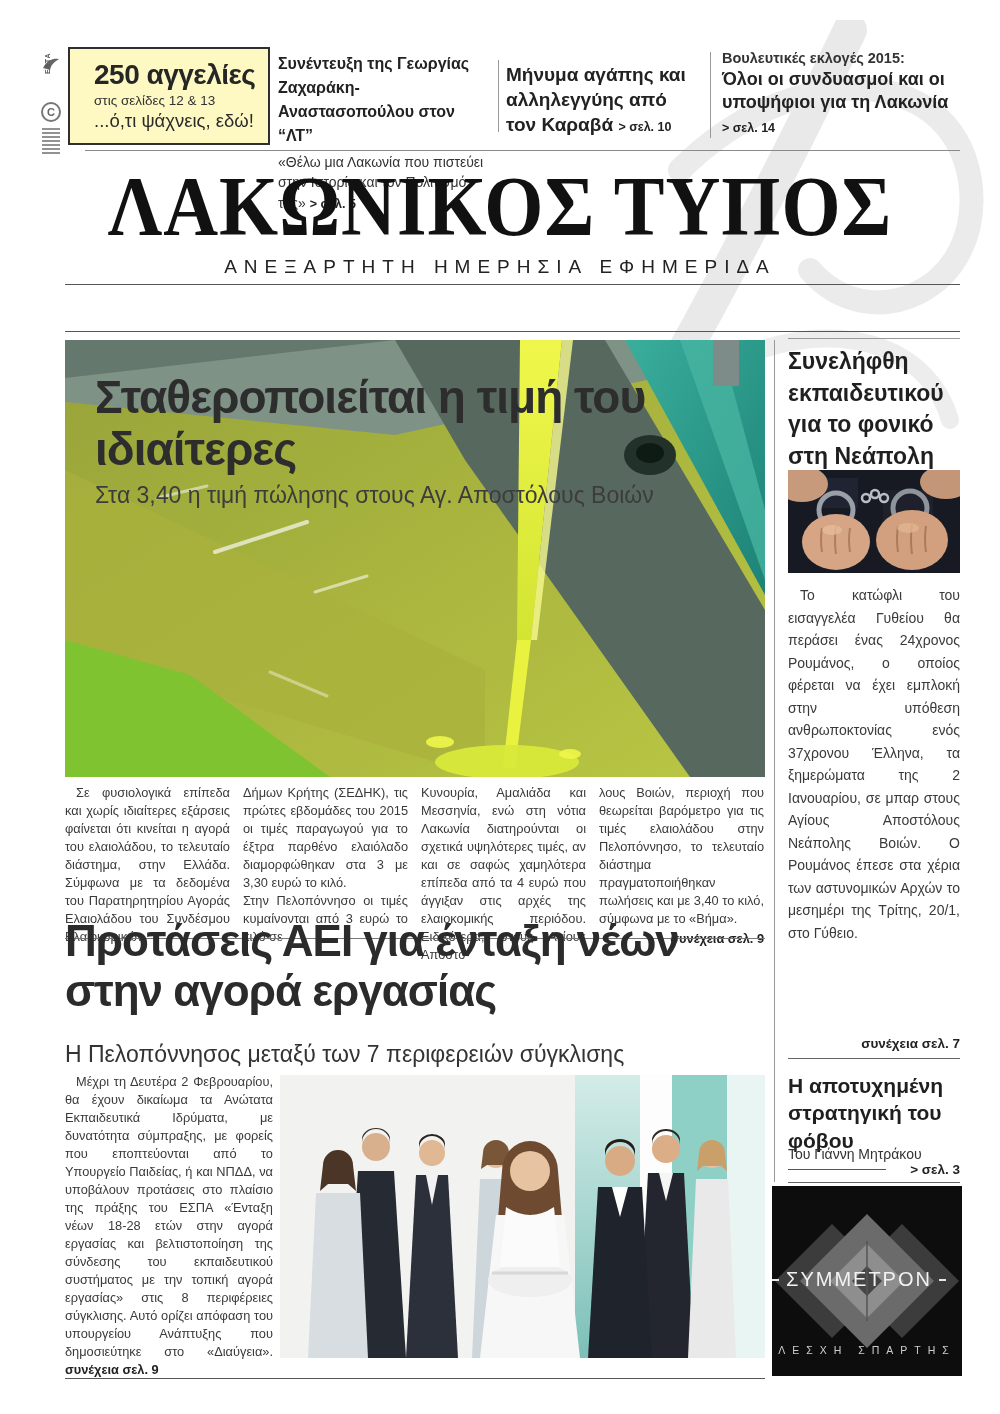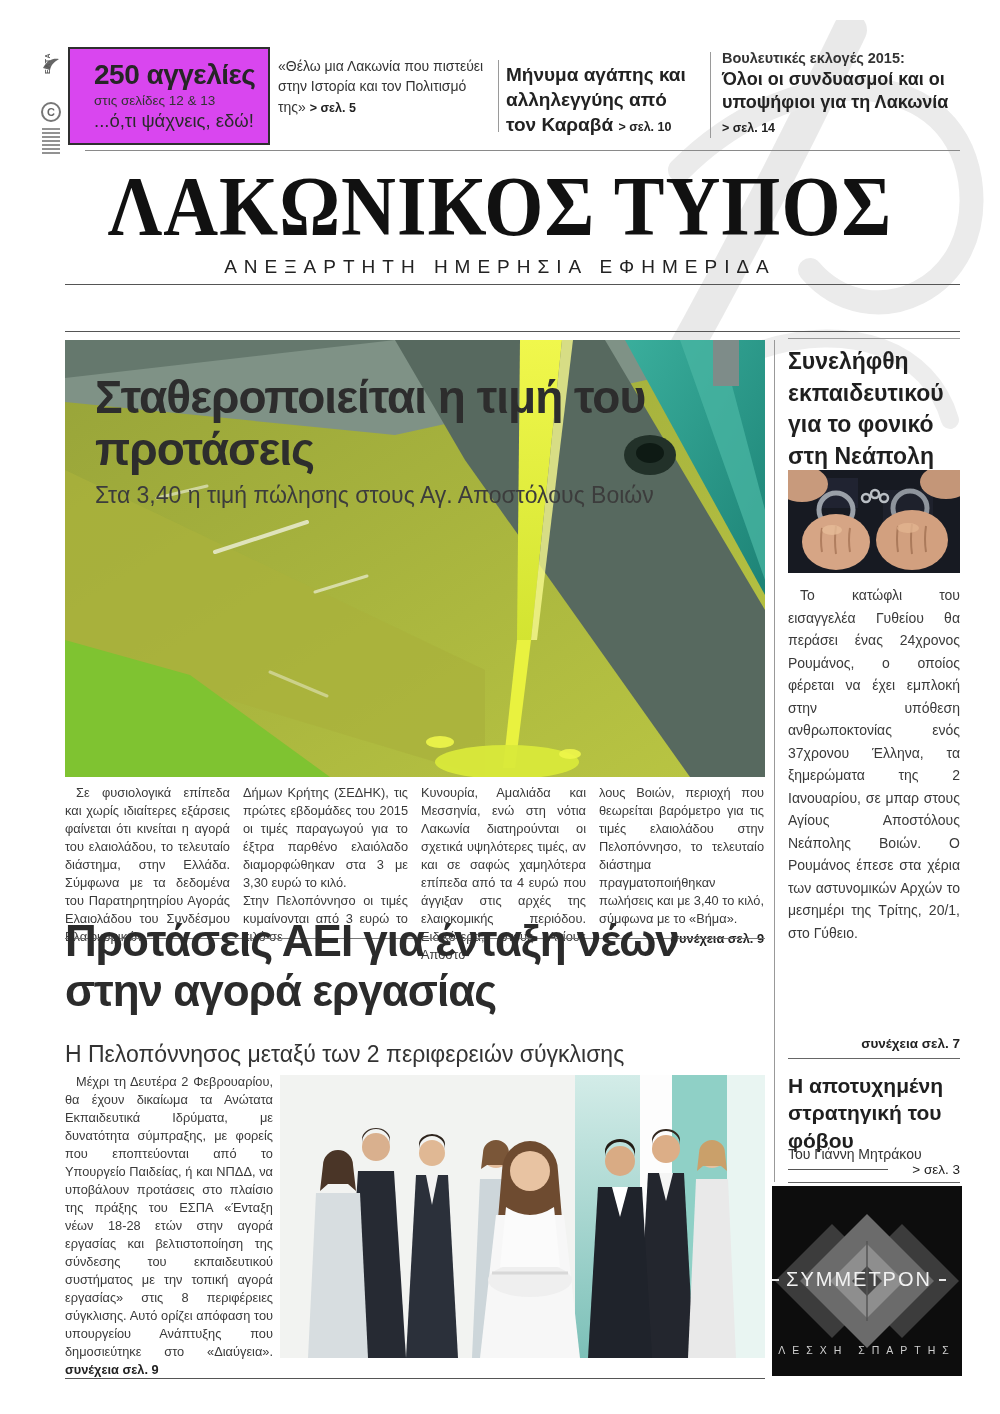--- a/index.html
+++ b/index.html
@@ -14,21 +14,21 @@
   .z { z-index:1; }
 
   
   .postal { left:36px; top:56px; width:30px; height:108px; display:flex; flex-direction:column; align-items:center; gap:6px; }
   .elta-wrap { width:22px; height:40px; position:relative; }
   .elta-bird { position:absolute; top:0; left:2px; }
   .elta-label { position:absolute; top:18px; left:4px; font-size:7px; font-weight:bold; color:#555; transform:rotate(-90deg); transform-origin:left top; letter-spacing:1px; }
   .press-circle { width:20px; height:20px; border:2px solid #777; border-radius:50%; color:#666; font-size:11px; font-weight:bold; display:flex; align-items:center; justify-content:center; }
   .barcode { width:18px; height:26px; background:repeating-linear-gradient(#777 0 2px, #fff 2px 4px); opacity:.8; }
 
-  .ads-box { left:68px; top:47px; width:202px; height:98px; border:2px solid #2f2f2f; padding:10px 0 0 24px; background:#d946ef; }
+  .ads-box { left:68px; top:47px; width:202px; height:98px; border:2px solid #2f2f2f; padding:10px 0 0 24px; background:#fef9c3; }
   .ads-title { font-size:28px; font-weight:bold; color:#262626; letter-spacing:-0.5px; }
   .ads-line2 { font-size:13.5px; color:#333; margin-top:2px; }
   .ads-line3 { font-size:18.5px; color:#2b2b2b; margin-top:2px; }
 
   .teaser1 { left:278px; top:52px; width:214px; }
   .t1-title { font-size:16px; font-weight:bold; line-height:1.5; color:#222; }
   .t1-sub { font-size:14px; line-height:1.45; color:#333; margin-top:4px; }
   .pref { font-weight:bold; font-size:12.5px; color:#222; white-space:nowrap; }
 
   .vdiv { width:1px; background:#9a9a9a; }
@@ -79,21 +79,21 @@
   .side-vdiv { left:774px; top:340px; width:1px; height:842px; background:#999; }
   .side-toprule { left:788px; top:338px; width:172px; height:1px; background:#999; }
   .side-headline { left:788px; top:346px; width:176px; font-size:23px; font-weight:bold; line-height:1.38; color:#1f1f1f; }
   .cuffs-photo { left:788px; top:470px; width:172px; height:103px; }
   .side-body { left:788px; top:584px; width:172px; font-size:14px; line-height:22.5px; text-align:justify; color:#3a3a3a; }
   .side-body p { text-indent:12px; }
   .side-cont { left:788px; top:1028px; width:172px; text-align:right; font-weight:bold; font-size:13.5px; color:#222;margin-top:8px; }
   .side-rule1 { left:788px; top:1058px; width:172px; background:#666; }
   .op-title { left:788px; top:1072px; width:176px; font-size:21px; font-weight:bold; line-height:1.3; color:#1f1f1f; }
   .op-author { left:788px; top:1146px; width:172px; font-size:14px; color:#333; }
-  .op-refrow { left:788px; top:1162px; width:172px; display:flex; align-items:center; gap:24px; }
+  .op-refrow { left:788px; top:1162px; width:172px; display:flex; align-items:center; gap:24px;font-weight:bold; }
   .op-refline { flex:1; height:1px; background:#555; }
   .op-ref { font-size:13.5px; color:#222; }
   .side-rule2 { left:788px; top:1182px; width:172px; background:#666; }
 
   
   .ad-box { left:772px; top:1186px; width:190px; height:190px; background:#0d0d0d; overflow:hidden; }
   .ad-brand-row { position:absolute; left:0; top:82px; width:174px; display:flex; align-items:center; justify-content:center; gap:7px; }
   .ad-dash { width:16px; height:2px; background:#e8e8e8; }
   .ad-brand { color:#f2f2f2; font-size:20px; letter-spacing:2px; font-weight:400; }
   .ad-sub { position:absolute; left:0; top:158px; width:190px; text-align:center; color:#cfcfcf; font-size:10.5px; letter-spacing:7px; }
@@ -122,20 +122,21 @@
     <div class="barcode"></div>
   </div>
 
   <div class="abs z ads-box">
     <div class="ads-title">250 αγγελίες</div>
     <div class="ads-line2">στις σελίδες 12 &amp; 13</div>
     <div class="ads-line3">...ό,τι ψάχνεις, εδώ!</div>
   </div>
 
   <div class="abs z teaser1">
+    <div class="t1-title">Συνέντευξη της Γεωργίας Ζαχαράκη-Αναστασοπούλου στον “ΛΤ”</div>
     <div class="t1-sub"><span>«Θέλω μια Λακωνία που πιστεύει στην Ιστορία και τον Πολιτισμό της»</span> <span class="pref">&gt; σελ. 5</span></div>
   </div>
 
   <div class="abs z vdiv vdiv1"></div>
 
   <div class="abs z teaser2">
     <span>Μήνυμα αγάπης και αλληλεγγύης από τον Καραβά</span>
     <span class="pref">&gt; σελ. 10</span>
   </div>
 
@@ -185,35 +186,35 @@
     <polygon points="452,300 466,300 450,428 438,428" fill="#e9f23f"></polygon>
     <ellipse cx="442" cy="422" rx="72" ry="17" fill="#d9e93a" opacity="0.95"></ellipse>
     <ellipse cx="375" cy="402" rx="14" ry="6" fill="#eef64a" opacity="0.9"></ellipse>
     <ellipse cx="505" cy="414" rx="11" ry="5" fill="#eef64a" opacity="0.9"></ellipse>
     <line x1="150" y1="212" x2="242" y2="182" stroke="#ffffff" stroke-width="4" opacity="0.65" stroke-linecap="round"></line>
     <line x1="250" y1="252" x2="302" y2="236" stroke="#ffffff" stroke-width="3" opacity="0.55" stroke-linecap="round"></line>
     <line x1="92" y1="158" x2="142" y2="146" stroke="#ffffff" stroke-width="3" opacity="0.5" stroke-linecap="round"></line>
     <line x1="205" y1="332" x2="262" y2="356" stroke="#ffffff" stroke-width="3" opacity="0.4" stroke-linecap="round"></line>
   </svg>
 
-  <div class="abs z lead-headline">Σταθεροποιείται η τιμή του προτάσεις</div>
+  <div class="abs z lead-headline">Σταθεροποιείται η τιμή του ιδιαίτερες</div>
   <div class="abs z lead-subhead">Στα 3,40 η τιμή πώλησης στους Αγ. Αποστόλους Βοιών</div>
 
   <div class="abs z lead-cols">
     <div class="newscol indent">Σε φυσιολογικά επίπεδα και χωρίς ιδιαίτερες εξάρσεις φαίνεται ότι κινείται η αγορά του ελαιολάδου, το τελευταίο διάστημα, στην Ελλάδα. Σύμφωνα με τα δεδομένα του Παρατηρητηρίου Αγοράς Ελαιολάδου του Συνδέσμου Ελαιοκομικών</div>
     <div class="newscol">Δήμων Κρήτης (ΣΕΔΗΚ), τις πρώτες εβδομάδες του 2015 οι τιμές παραγωγού για το έξτρα παρθένο ελαιόλαδο διαμορφώθηκαν στα 3 με 3,30 ευρώ το κιλό.
 Στην Πελοπόννησο οι τιμές κυμαίνονται από 3 ευρώ το κιλό σε</div>
     <div class="newscol">Κυνουρία, Αμαλιάδα και Μεσσηνία, ενώ στη νότια Λακωνία διατηρούνται οι σχετικά υψηλότερες τιμές, αν και σε σαφώς χαμηλότερα επίπεδα από τα 4 ευρώ που άγγιξαν στις αρχές της ελαιοκομικής περιόδου. Ειδικότερα, στους Αγίους Αποστό-</div>
     <div class="newscol"><span>λους Βοιών, περιοχή που θεωρείται βαρόμετρο για τις τιμές ελαιολάδου στην Πελοπόννησο, το τελευταίο διάστημα πραγματοποιήθηκαν πωλήσεις και με 3,40 το κιλό, σύμφωνα με το «Βήμα».</span><span class="cont">συνέχεια σελ. 9</span></div>
   </div>
 
   <div class="abs z rule mid-rule"></div>
 
   <div class="abs z jobs-headline">Προτάσεις ΑΕΙ για ένταξη νέων στην αγορά εργασίας</div>
-  <div class="abs z jobs-subhead">Η Πελοπόννησος μεταξύ των 2 περιφερειών σύγκλισης</div>
+  <div class="abs z jobs-subhead">Η Πελοπόννησος μεταξύ των 7 περιφερειών σύγκλισης</div>
   <div class="abs z jobs-body indent">
     <span>Μέχρι τη Δευτέρα 2 Φεβρουαρίου, θα έχουν δικαίωμα τα Ανώτατα Εκπαιδευτικά Ιδρύματα, με δυνατότητα σύμπραξης, με φορείς που εποπτεύονται από το Υπουργείο Παιδείας, ή και ΝΠΔΔ, να υποβάλουν προτάσεις στο πλαίσιο της πράξης του ΕΣΠΑ «Ένταξη νέων 18-28 ετών στην αγορά εργασίας και βελτιστοποίηση της σύνδεσης του εκπαιδευτικού συστήματος με την τοπική αγορά εργασίας» στις 8 περιφέρειες σύγκλισης. Αυτό ορίζει απόφαση του υπουργείου Ανάπτυξης που δημοσιεύτηκε στο «Διαύγεια». </span><span class="inline-cont">συνέχεια σελ. 9</span>
   </div>
 
   <svg class="abs z jobs-photo" viewBox="0 0 485 283" preserveAspectRatio="none">
     <defs>
       <linearGradient id="tealv" x1="0" y1="0" x2="0" y2="1">
         <stop offset="0" stop-color="#d3ece8"></stop>
           <stop offset="1" stop-color="#7cc0b8"></stop>
       </linearGradient>

